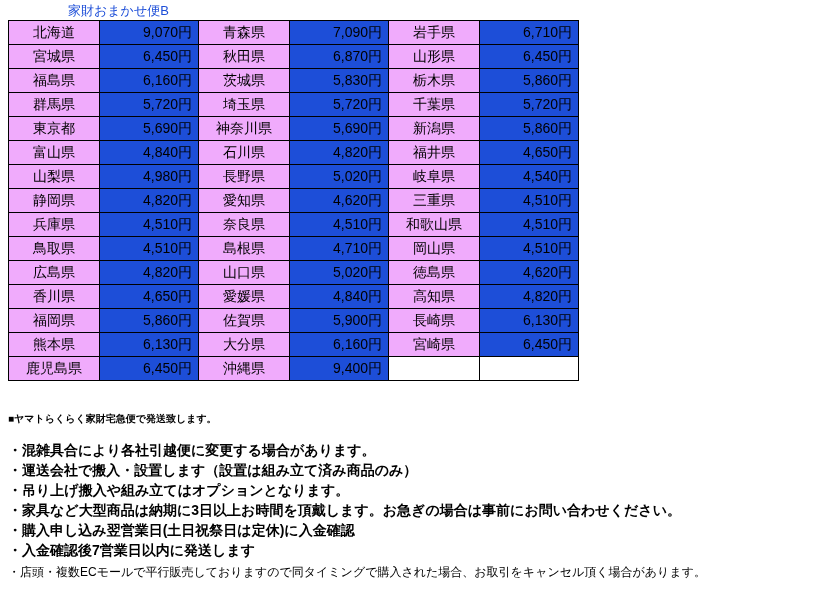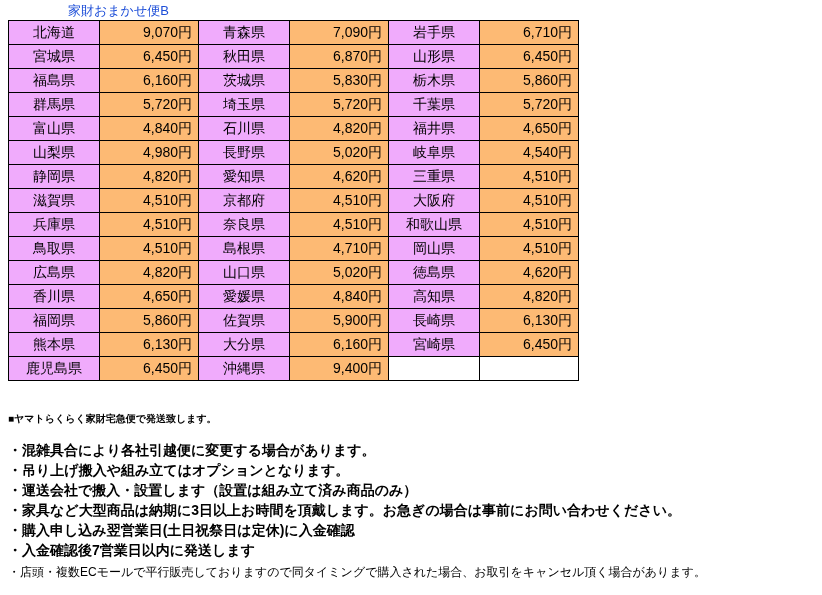--- a/index.html
+++ b/index.html
@@ -45,21 +45,21 @@
     white-space: nowrap;
   }
   td.pref {
     width: 78px;
     text-align: center;
     background: #f0abfc;
   }
   td.price {
     width: 86px;
     text-align: right;
-    background: #fdba74;
+    background: #1d4ed8;
   }
   td.empty {
     background: #ffffff;
   }
   .notes {
     position: absolute;
     left: 8px;
     top: 412px;
     width: 806px;
   }
@@ -118,20 +118,28 @@
       </tr>
       <tr>
         <td class="pref">群馬県</td>
         <td class="price">5,720円</td>
         <td class="pref">埼玉県</td>
         <td class="price">5,720円</td>
         <td class="pref">千葉県</td>
         <td class="price">5,720円</td>
       </tr>
       <tr>
+        <td class="pref">東京都</td>
+        <td class="price">5,690円</td>
+        <td class="pref">神奈川県</td>
+        <td class="price">5,690円</td>
+        <td class="pref">新潟県</td>
+        <td class="price">5,860円</td>
+      </tr>
+      <tr>
         <td class="pref">富山県</td>
         <td class="price">4,840円</td>
         <td class="pref">石川県</td>
         <td class="price">4,820円</td>
         <td class="pref">福井県</td>
         <td class="price">4,650円</td>
       </tr>
       <tr>
         <td class="pref">山梨県</td>
         <td class="price">4,980円</td>
@@ -142,28 +150,20 @@
       </tr>
       <tr>
         <td class="pref">静岡県</td>
         <td class="price">4,820円</td>
         <td class="pref">愛知県</td>
         <td class="price">4,620円</td>
         <td class="pref">三重県</td>
         <td class="price">4,510円</td>
       </tr>
       <tr>
-        <td class="pref">滋賀県</td>
-        <td class="price">4,510円</td>
-        <td class="pref">京都府</td>
-        <td class="price">4,510円</td>
-        <td class="pref">大阪府</td>
-        <td class="price">4,510円</td>
-      </tr>
-      <tr>
         <td class="pref">兵庫県</td>
         <td class="price">4,510円</td>
         <td class="pref">奈良県</td>
         <td class="price">4,510円</td>
         <td class="pref">和歌山県</td>
         <td class="price">4,510円</td>
       </tr>
       <tr>
         <td class="pref">鳥取県</td>
         <td class="price">4,510円</td>
@@ -211,21 +211,21 @@
         <td class="price">9,400円</td>
         <td class="empty"></td>
         <td class="empty"></td>
       </tr>
     </tbody>
   </table>
 
   <div class="notes">
     <div class="note-head">■ヤマトらくらく家財宅急便で発送致します。</div>
     <div class="note-line">・混雑具合により各社引越便に変更する場合があります。</div>
+    <div class="note-line">・運送会社で搬入・設置します（設置は組み立て済み商品のみ）</div>
     <div class="note-line">・吊り上げ搬入や組み立てはオプションとなります。</div>
-    <div class="note-line">・運送会社で搬入・設置します（設置は組み立て済み商品のみ）</div>
     <div class="note-line">・家具など大型商品は納期に3日以上お時間を頂戴します。お急ぎの場合は事前にお問い合わせください。</div>
     <div class="note-line">・購入申し込み翌営業日(土日祝祭日は定休)に入金確認</div>
     <div class="note-line">・入金確認後7営業日以内に発送します</div>
     <div class="note-small">・店頭・複数ECモールで平行販売しておりますので同タイミングで購入された場合、お取引をキャンセル頂く場合があります。</div>
   </div>
 
 </div>
 
 </body></html>

